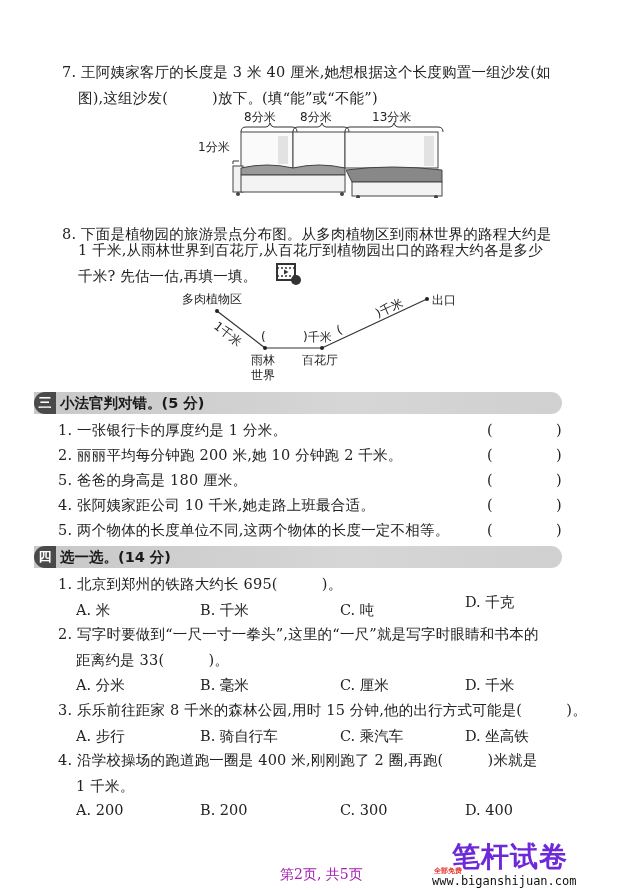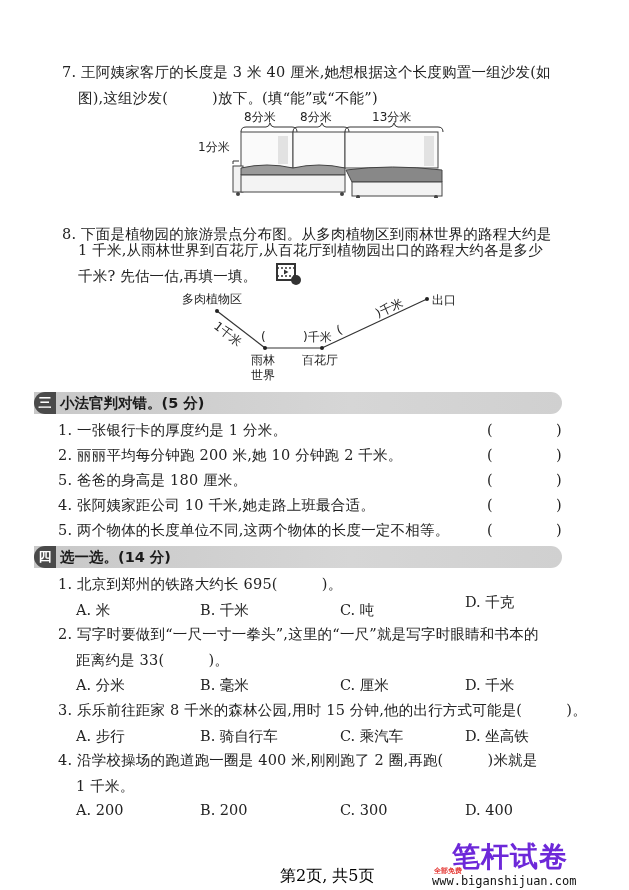--- a/index.html
+++ b/index.html
@@ -10,21 +10,21 @@
                 background:linear-gradient(to right,#c8c8c8,#d6d6d6 60%,#d0d0d0); }
   .sec-num { position:absolute; left:0; top:0; width:22px; height:22px; border-radius:11px 0 0 11px;
              background:#4a4a4a; color:#fff; font-size:13px; line-height:22px; text-align:center;
              font-family:"DejaVu Sans","Liberation Sans",sans-serif; font-weight:bold; }
   .sec-title { position:absolute; left:26px; top:1px; font-size:14.5px; line-height:20px; font-weight:bold;
                font-family:"DejaVu Sans","Liberation Sans",sans-serif; color:#1a1a1a; }
   .paren { position:absolute; font-size:14.5px; line-height:20px; }
   .opt { position:absolute; font-size:14.5px; line-height:20px; white-space:nowrap; }
   .diagram-label { position:absolute; font-size:12px; line-height:14px; white-space:nowrap;
                    font-family:"DejaVu Sans","Liberation Sans",sans-serif; }
-  .footer-page { position:absolute; left:280px; top:866px; font-size:16px; color:#000000; }
+  .footer-page { position:absolute; left:280px; top:866px; font-size:14px; color:#a21caf; }
   .brand { position:absolute; left:452px; top:838px; font-size:28px; font-weight:bold; color:#6d28d9;
            font-family:"DejaVu Sans","Liberation Sans",sans-serif; letter-spacing:1px; }
   .brand-tag { position:absolute; left:434px; top:866px; font-size:7px; color:#e53935; font-weight:bold;
                font-family:"DejaVu Sans","Liberation Sans",sans-serif; }
   .brand-url { position:absolute; left:432px; top:874px; font-size:12px; color:#111;
                font-family:"DejaVu Sans Mono","Liberation Mono",monospace; }
 </style>
 </head>
 <body>
 

